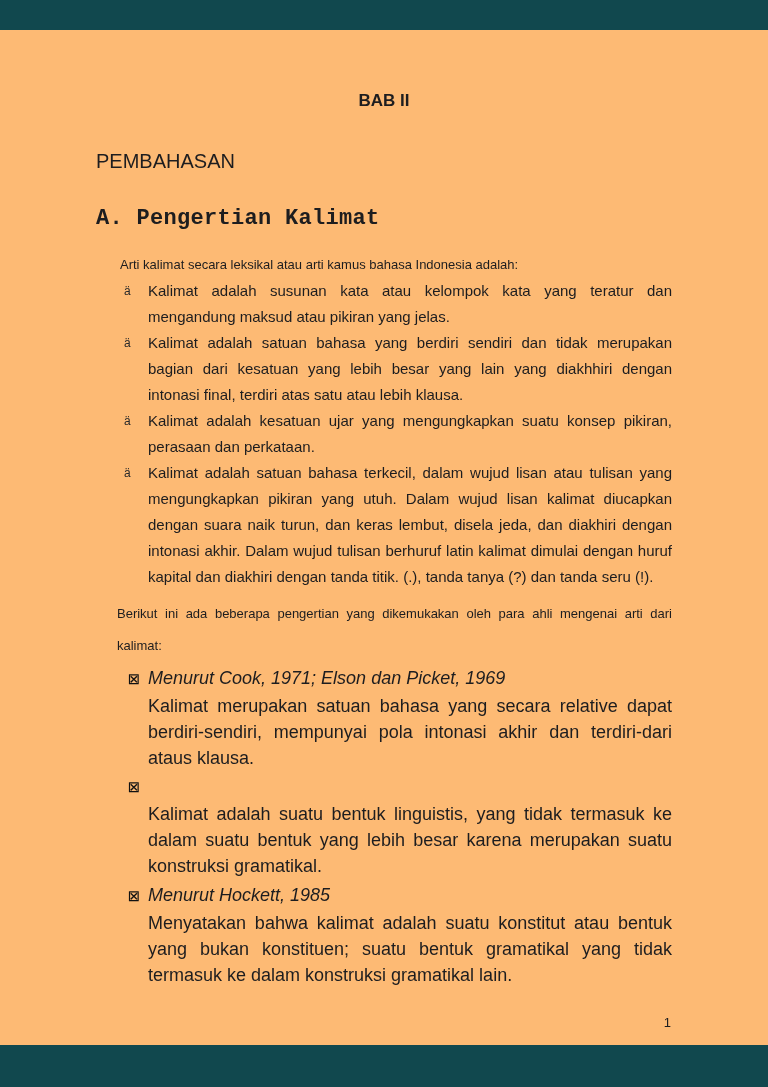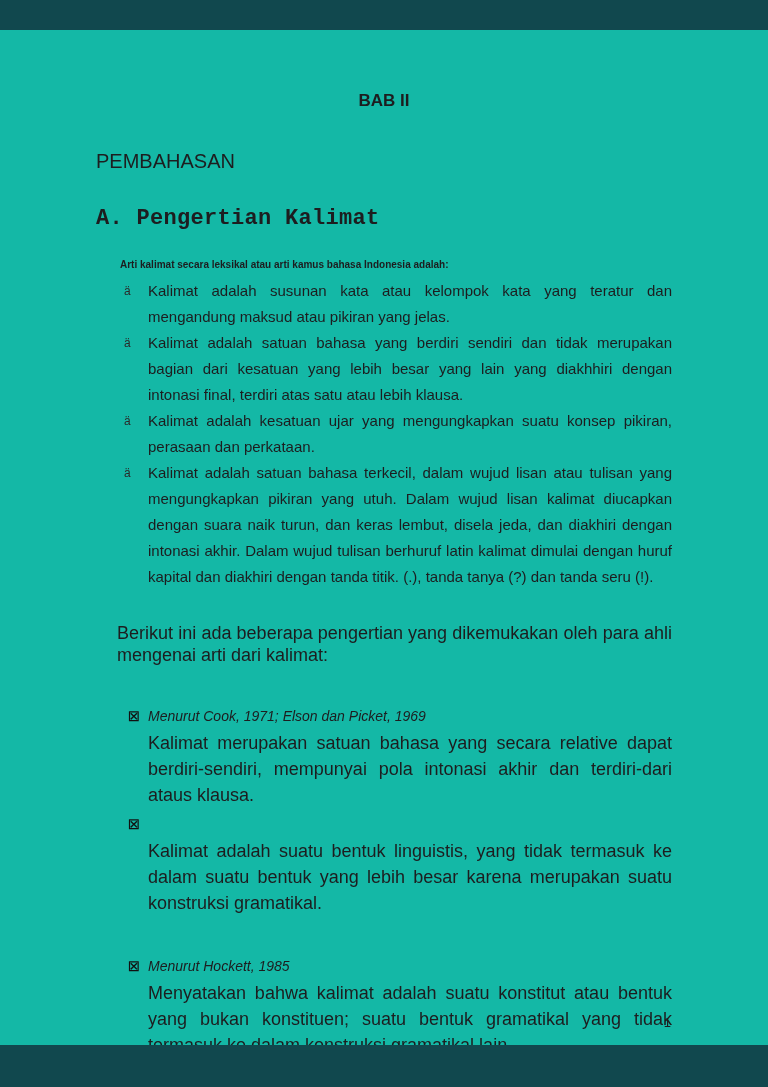--- a/index.html
+++ b/index.html
@@ -10,64 +10,64 @@
     font-family:"Liberation Sans", sans-serif;
     color:#1d1d1f;
     overflow:hidden;
   }
   .bar { position:absolute; left:0; width:768px; background:#11484e; }
   .bar.top { top:0; height:30px; }
   .bar.bottom { bottom:0; height:42px; }
 
   .page {
     position:absolute; top:30px; bottom:42px; left:0; right:0;
-    background:#14b8a6;
+    background:#fdba74;
     padding:60px 96px 0 96px;
   }
 
   .chapter-title {
     text-align:center; font-size:17px; font-weight:700; line-height:22px;
   }
   .section-title {
     text-align:left; font-size:20px; font-weight:400; line-height:26px;
     margin-top:36px;
   }
   .heading-a {
     margin-top:34px;
     font-family:"Liberation Mono", "DejaVu Sans Mono", monospace;
     font-size:22px; font-weight:700; line-height:22px; letter-spacing:0.3px;
   }
 
   .intro {
     margin-top:22px; padding-left:24px;
-    font-size:10px; line-height:26px;font-weight:bold;
+    font-size:13px; line-height:26px;
   }
 
   .bullet-item { display:flex; }
   .bullet-marker {
     flex:none; width:24px; margin-left:28px;
     font-size:12px; line-height:26px; color:#2a2a2a;
   }
   .bullet-text {
     flex:1; font-size:15px; line-height:26px; text-align:justify;
   }
 
   .experts-intro {
-    margin-top:32px; padding-left:21px;
-    font-size:18px; line-height:22px; text-align:justify;
+    margin-top:8px; padding-left:21px;
+    font-size:13px; line-height:32px; text-align:justify;
   }
 
   .expert-item { margin-top:3px; }
   .expert-head { display:flex; align-items:baseline; line-height:27px; }
   .expert-marker {
     flex:none; width:20px; margin-left:32px;
     font-size:13px; font-weight:700; color:#111;
   }
   .expert-title {
-    font-size:14px; font-style:italic; line-height:27px;margin-top:34px;
+    font-size:18px; font-style:italic; line-height:27px;
   }
   .expert-body {
     margin-left:52px; font-size:18px; line-height:26px; text-align:justify;
   }
 
   .page-number {
     position:absolute; right:97px; bottom:56px;
     font-size:13px; line-height:16px; color:#1d1d1f;
   }
 </style>

